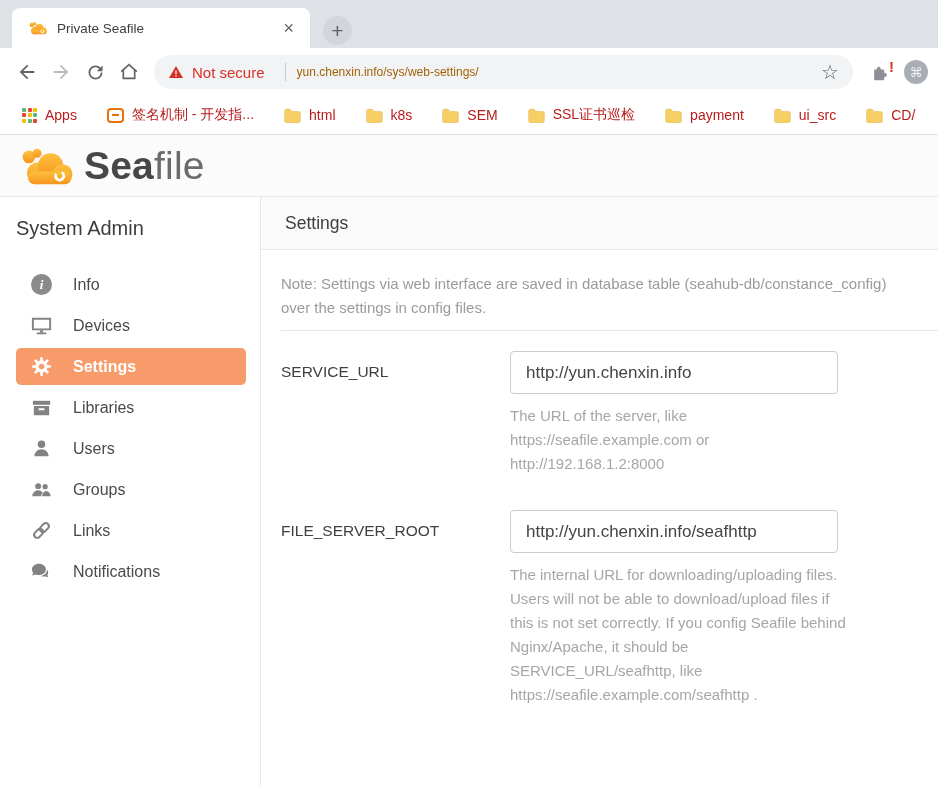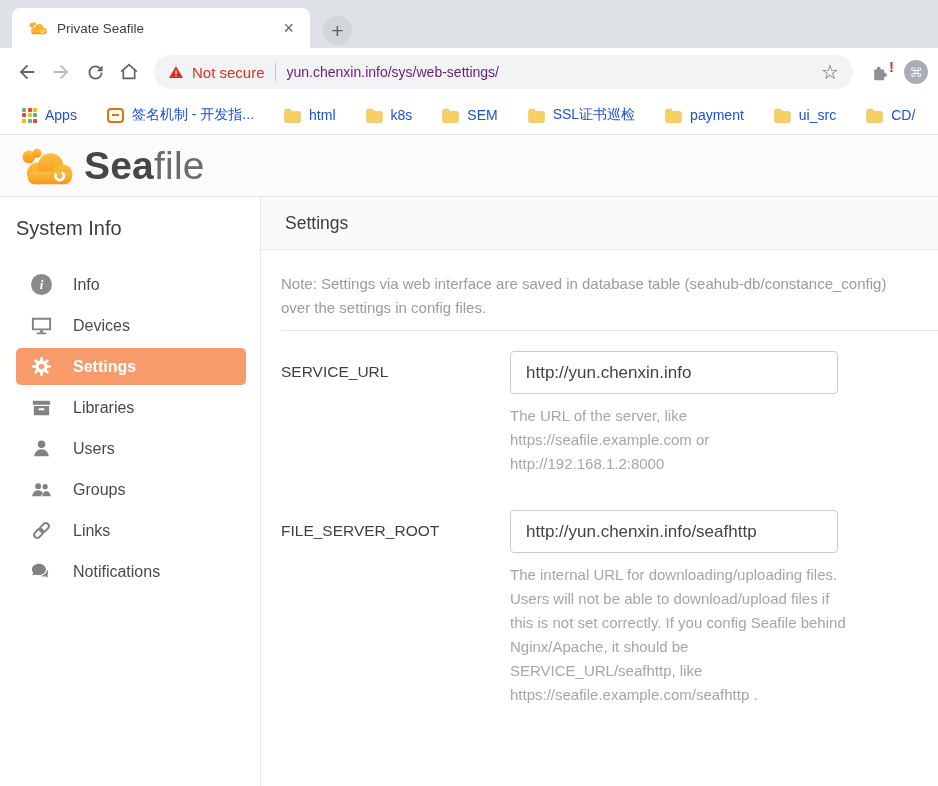--- a/index.html
+++ b/index.html
@@ -15,33 +15,33 @@
   .tab-close { font-size:18px; color:#5f6368; padding:0 6px; line-height:1; }
   .newtab-btn { position:absolute; left:323px; top:16px; width:29px; height:29px; border-radius:50%;
                 background:#d2d5da; display:flex; align-items:center; justify-content:center;
                 font-size:21px; color:#5f6368; line-height:1; }
 
   
   .toolbar { height:48px; background:#fff; display:flex; align-items:center; padding:0 10px; }
   .nav-btn { width:34px; height:34px; display:flex; align-items:center; justify-content:center; flex:0 0 auto; }
   .omnibox { flex:1; min-width:0; height:34px; background:#f1f3f4; border-radius:17px;
              display:flex; align-items:center; padding:0 12px 0 14px; margin:0 8px; }
-  .not-secure { color:#d93025; font-size:15px; margin:0 10px 0 8px; white-space:nowrap; }
+  .not-secure { color:#d93025; font-size:15px; margin:0 20px 0 8px; white-space:nowrap; }
   .omni-divider { width:1px; height:18px; background:#c4c7cb; margin-right:11px; flex:0 0 auto; }
-  .omni-url { font-size:14px; color:#701a75; white-space:nowrap; overflow:hidden; flex:1; }
+  .omni-url { font-size:12px; color:#a16207; white-space:nowrap; overflow:hidden; flex:1; }
   .star-btn { font-size:20px; color:#5f6368; padding:0 2px 0 8px; flex:0 0 auto; }
   .ext-alert { position:relative; width:30px; height:30px; display:flex; align-items:center; justify-content:center; flex:0 0 auto; margin-left:4px; }
   .ext-alert .bang { position:absolute; right:1px; top:1px; color:#d93025; font-weight:bold; font-size:15px; }
   .cmd-btn { width:24px; height:24px; border-radius:50%; background:#a9aeb5; color:#f1f2f3;
              display:flex; align-items:center; justify-content:center; font-size:13px; margin-left:9px; flex:0 0 auto; }
 
   
   .bookmarks { height:39px; background:#fff; border-bottom:1px solid #e2e3e5;
                display:flex; align-items:center; padding:0 14px; overflow:hidden; white-space:nowrap; }
-  .bm { display:flex; align-items:center; gap:8px; font-size:14px; color:#1d4ed8; padding:0 8px; flex:0 0 auto; }
+  .bm { display:flex; align-items:center; gap:8px; font-size:14px; color:#b91c1c; padding:0 8px; flex:0 0 auto; }
   .bm + .bm { margin-left:14px; }
   .apps-grid { width:15px; height:15px; display:grid; grid-template-columns:repeat(3,1fr); gap:1.5px; }
   .apps-grid i { border-radius:1px; }
   .bracket-ic { width:17px; height:15px; border:2.5px solid #e8710a; border-radius:4px; position:relative; }
   .bracket-ic::after { content:""; position:absolute; left:3px; right:3px; top:4px; height:2.5px; background:#e8710a; }
   .folder-ic { width:17px; height:15px; position:relative; }
 
   
   .site-header { height:62px; background:#fbfbfb; border-bottom:1px solid #e7e7e7;
                  display:flex; align-items:center; padding-left:18px; }
@@ -227,21 +227,21 @@
         <use href="#seafile-cloud"></use>
       </svg>
     <div class="logo-text">
       <span class="b">Sea</span><span class="l">file</span>
     </div>
   </div>
 
   <div class="app">
 
     <div class="sidebar">
-      <div class="sidebar-title">System Info</div>
+      <div class="sidebar-title">System Admin</div>
       <div class="nav">
         <div class="nav-item">
           <span class="icon">
               <span class="info-circle">i</span>
             </span>
           <span>Info</span>
         </div>
         <div class="nav-item">
           <span class="icon">
             <svg width="23" height="23" viewBox="0 0 24 24" fill="#828282">

